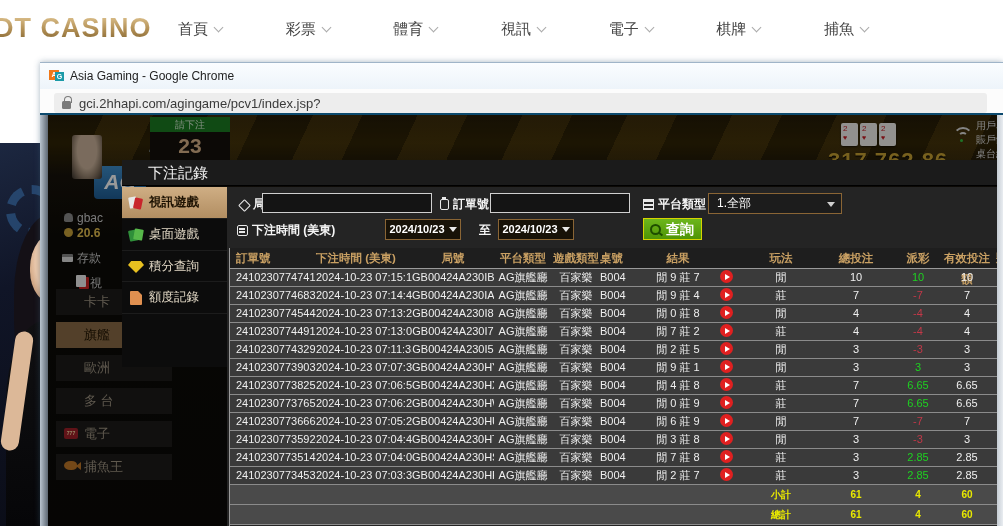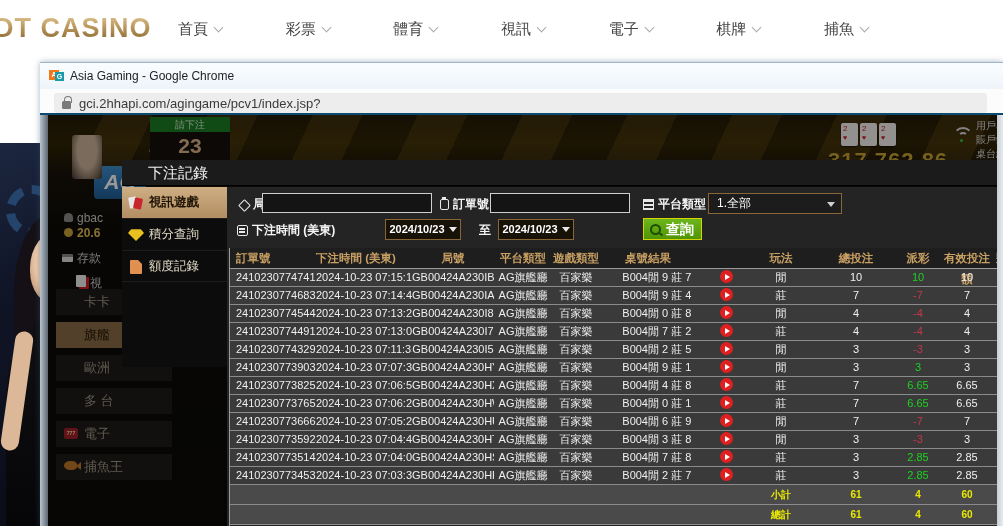--- a/index.html
+++ b/index.html
@@ -131,22 +131,22 @@
   .thead span{color:#c9a063;font-size:11.5px;font-weight:bold;line-height:21px;}
   .trow{height:18px;background:#3a3a3a;border-bottom:1px solid #8b8b8b;}
   .trow span{color:#efefef;font-size:11px;line-height:17px;white-space:nowrap;overflow:hidden;}
   .trow.sum{background:#4a4a4a;height:20px;}
   .trow.sum span{color:#e8e800;font-weight:bold;font-size:10px;line-height:19px;}
   .c1{width:86px;padding-left:6px;}
   .c2{width:96px;}
   .c3{width:82px;text-align:center;}
   .c4{width:58px;text-align:center;}
   .c5{width:48px;text-align:center;}
-  .c6{width:48px;text-align:right;}
-  .c7{width:60px;}
+  .c6{width:48px;text-align:left;}
+  .c7{width:60px;text-align:center;}
   .c8{width:36px;text-align:center;}
   .c9{width:74px;text-align:center;}
   .c10{width:76px;text-align:center;}
   .c11{width:48px;text-align:center;}
   .c12{width:50px;text-align:center;}
   .c13{width:60px;padding-left:4px;}
   .pos{color:#1ed121 !important;}
   .neg{color:#c23848 !important;}
   .stat{color:#1ed121 !important;}
   .play{display:inline-block;width:13px;height:13px;border-radius:50%;background:#e02020;position:relative;vertical-align:-2px;cursor:pointer;}
@@ -235,20 +235,21 @@
         <div class="lobby-item">多 台</div>
         <div class="lobby-item"><span class="ic-slot">777</span>電子</div>
         <div class="lobby-item"><span class="ic-fish"></span>捕魚王</div>
       </div>
     <div class="dim"></div>
 
     <div class="modal">
       <div class="modal-title">下注記錄</div>
       <div class="modal-side">
           <div class="side-item active"><span class="sic sic-cards"></span>視訊遊戲</div>
+          <div class="side-item"><span class="sic sic-tcards"></span>桌面遊戲</div>
           <div class="side-item"><span class="sic sic-gem"></span>積分查詢</div>
           <div class="side-item"><span class="sic sic-doc"></span>額度記錄</div>
         </div>
       <div class="modal-body">
 
         <div class="filters">
           <div class="flabel" style="left:13px;top:9px;"><span class="fic fic-tag"></span><span>局號</span></div>
           <input class="finput" style="left: 35px; top: 6px; width: 170px;" value="">
           <div class="flabel" style="left:213px;top:9px;"><span class="fic fic-clip"></span><span>訂單號</span></div>
           <input class="finput" style="left: 263px; top: 6px; width: 140px;" value="">
@@ -384,21 +385,21 @@
                 <span class="c12">6.65</span>
                 <span class="c13 stat">已派彩</span>
               </div>
               <div class="trow">
                 <span class="c1">241023077376598</span>
                 <span class="c2">2024-10-23 07:06:21</span>
                 <span class="c3">GB00424A230HW</span>
                 <span class="c4">AG旗艦廳</span>
                 <span class="c5">百家樂</span>
                 <span class="c6">B004</span>
-                <span class="c7">閒 0 莊 1</span>
+                <span class="c7">閒 0 莊 9</span>
                 <span class="c8"><i class="play"></i></span>
                 <span class="c9">莊</span>
                 <span class="c10">7</span>
                 <span class="c11 pos">6.65</span>
                 <span class="c12">6.65</span>
                 <span class="c13 stat">已派彩</span>
               </div>
               <div class="trow">
                 <span class="c1">241023077366607</span>
                 <span class="c2">2024-10-23 07:05:27</span>

